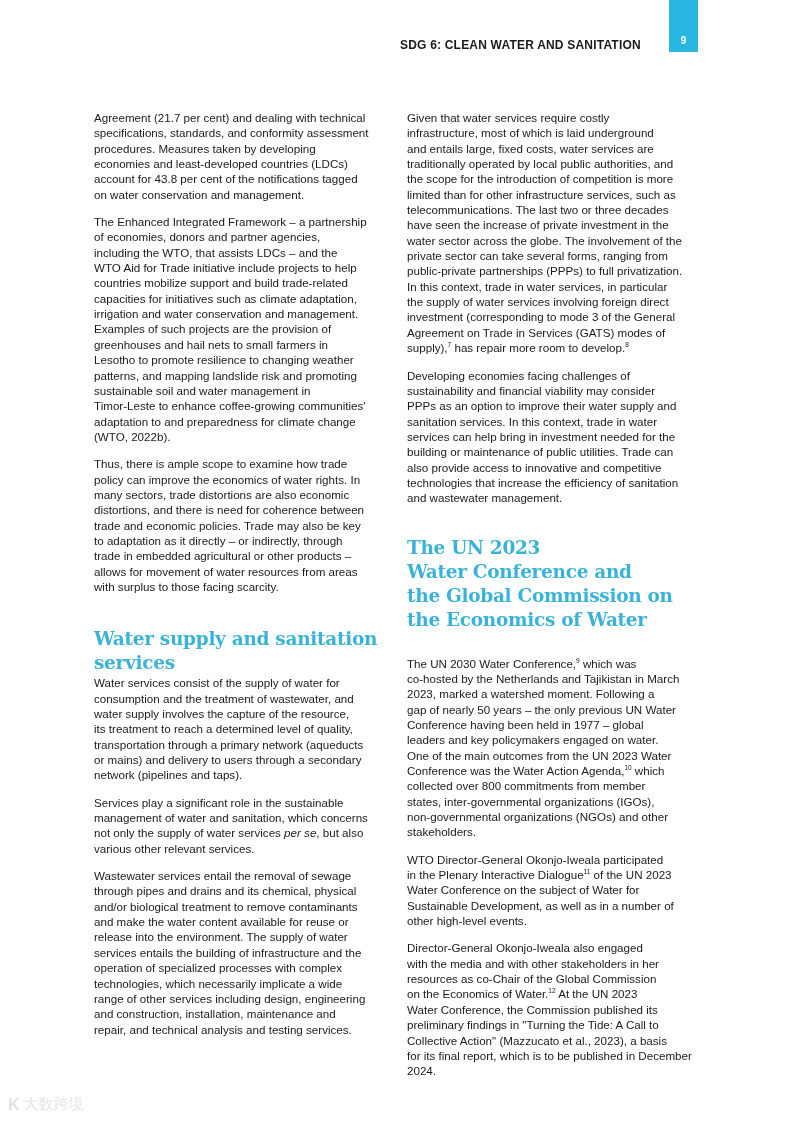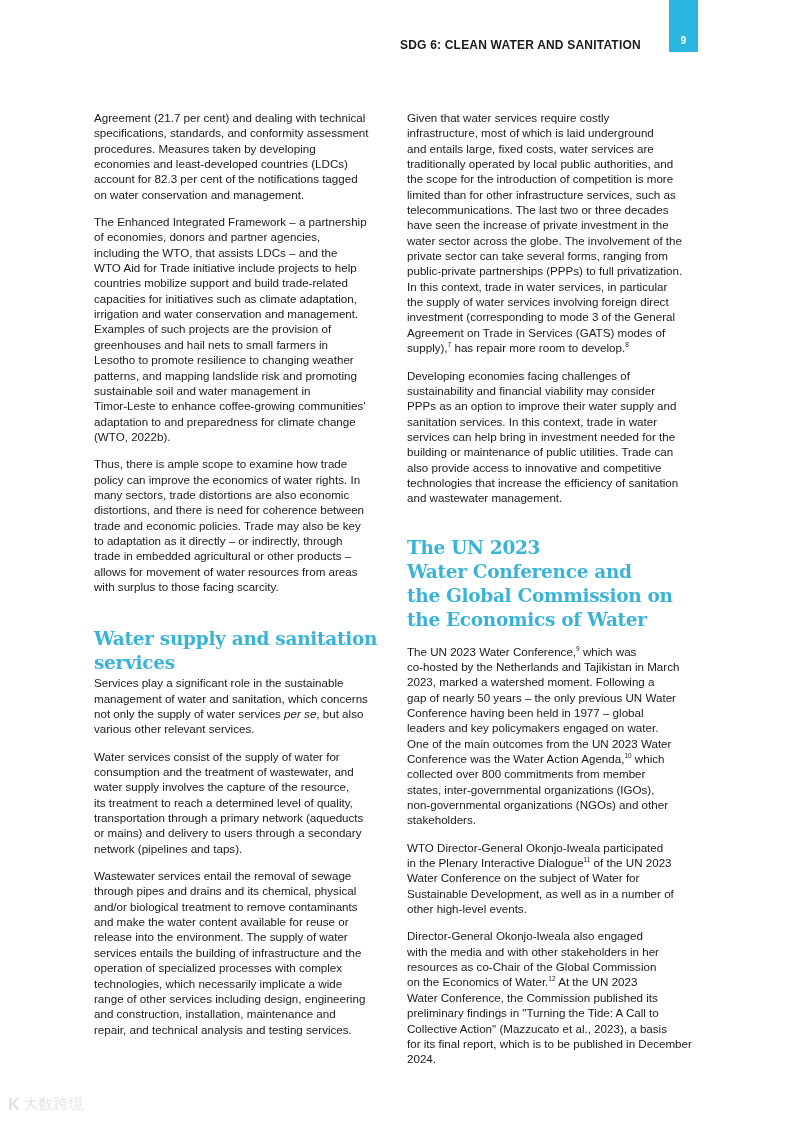--- a/index.html
+++ b/index.html
@@ -14,40 +14,40 @@
            box-sizing: border-box; }
     .page-tab span { margin-bottom: 6px; }
     .col { position: absolute; top: 110px; font-size: 11.6px; line-height: 15.35px; }
     .col-left { left: 94px; width: 294px; }
     .col-right { left: 407px; width: 292px; }
     p { margin: 0 0 12px 0; white-space: pre-line; }
     sup { font-size: 6.5px; line-height: 0; vertical-align: 5px; }
     h2 { font-family: "DejaVu Serif", serif; font-weight: bold; color: #3ab3d6;
          font-size: 18.5px; line-height: 24px; margin: 0; letter-spacing: -0.3px; }
     .h-left { margin-top: 33px; }
-    .h-right { margin-top: 30px; margin-bottom: 12px; }
+    .h-right { margin-top: 30px; margin-bottom: 24px; }
     .watermark { position: absolute; left: 8px; top: 1095px; font-size: 15px; color: #e4e4e4;
                  display: flex; align-items: center; gap: 4px; }
     .wm-logo { font-weight: bold; font-size: 16px; color: #e2e2e2; }
     em { font-style: italic; }
   </style>
 </head>
 <body>
 
 <div class="running-head">SDG 6: CLEAN WATER AND SANITATION</div>
 <div class="page-tab">
   <span>9</span>
 </div>
 
 <div class="col col-left">
   <p>Agreement (21.7 per cent) and dealing with technical
 specifications, standards, and conformity assessment
 procedures. Measures taken by developing
 economies and least-developed countries (LDCs)
-account for 82.3 per cent of the notifications tagged
+account for 43.8 per cent of the notifications tagged
 on water conservation and management.</p>
   <p>The Enhanced Integrated Framework – a partnership
 of economies, donors and partner agencies,
 including the WTO, that assists LDCs – and the
 WTO Aid for Trade initiative include projects to help
 countries mobilize support and build trade-related
 capacities for initiatives such as climate adaptation,
 irrigation and water conservation and management.
 Examples of such projects are the provision of
 greenhouses and hail nets to small farmers in
@@ -61,31 +61,31 @@
 policy can improve the economics of water rights. In
 many sectors, trade distortions are also economic
 distortions, and there is need for coherence between
 trade and economic policies. Trade may also be key
 to adaptation as it directly – or indirectly, through
 trade in embedded agricultural or other products –
 allows for movement of water resources from areas
 with surplus to those facing scarcity.</p>
   <h2 class="h-left" style="white-space: pre-line;">Water supply and sanitation
 services</h2>
-  <p><span>Services play a significant role in the sustainable
-management of water and sanitation, which concerns
-not only the supply of water services </span><em>per se</em><span>, but also
-various other relevant services.</span></p>
   <p>Water services consist of the supply of water for
 consumption and the treatment of wastewater, and
 water supply involves the capture of the resource,
 its treatment to reach a determined level of quality,
 transportation through a primary network (aqueducts
 or mains) and delivery to users through a secondary
 network (pipelines and taps).</p>
+  <p><span>Services play a significant role in the sustainable
+management of water and sanitation, which concerns
+not only the supply of water services </span><em>per se</em><span>, but also
+various other relevant services.</span></p>
   <p>Wastewater services entail the removal of sewage
 through pipes and drains and its chemical, physical
 and/or biological treatment to remove contaminants
 and make the water content available for reuse or
 release into the environment. The supply of water
 services entails the building of infrastructure and the
 operation of specialized processes with complex
 technologies, which necessarily implicate a wide
 range of other services including design, engineering
 and construction, installation, maintenance and
@@ -115,21 +115,21 @@
 sanitation services. In this context, trade in water
 services can help bring in investment needed for the
 building or maintenance of public utilities. Trade can
 also provide access to innovative and competitive
 technologies that increase the efficiency of sanitation
 and wastewater management.</p>
   <h2 class="h-right" style="white-space: pre-line;">The UN 2023
 Water Conference and
 the Global Commission on
 the Economics of Water</h2>
-  <p><span>The UN 2023 Water Conference,</span><sup>9</sup><span> which was
+  <p><span>The UN 2030 Water Conference,</span><sup>9</sup><span> which was
 co-hosted by the Netherlands and Tajikistan in March
 2023, marked a watershed moment. Following a
 gap of nearly 50 years – the only previous UN Water
 Conference having been held in 1977 – global
 leaders and key policymakers engaged on water.
 One of the main outcomes from the UN 2023 Water
 Conference was the Water Action Agenda,</span><sup>10</sup><span> which
 collected over 800 commitments from member
 states, inter-governmental organizations (IGOs),
 non-governmental organizations (NGOs) and other

